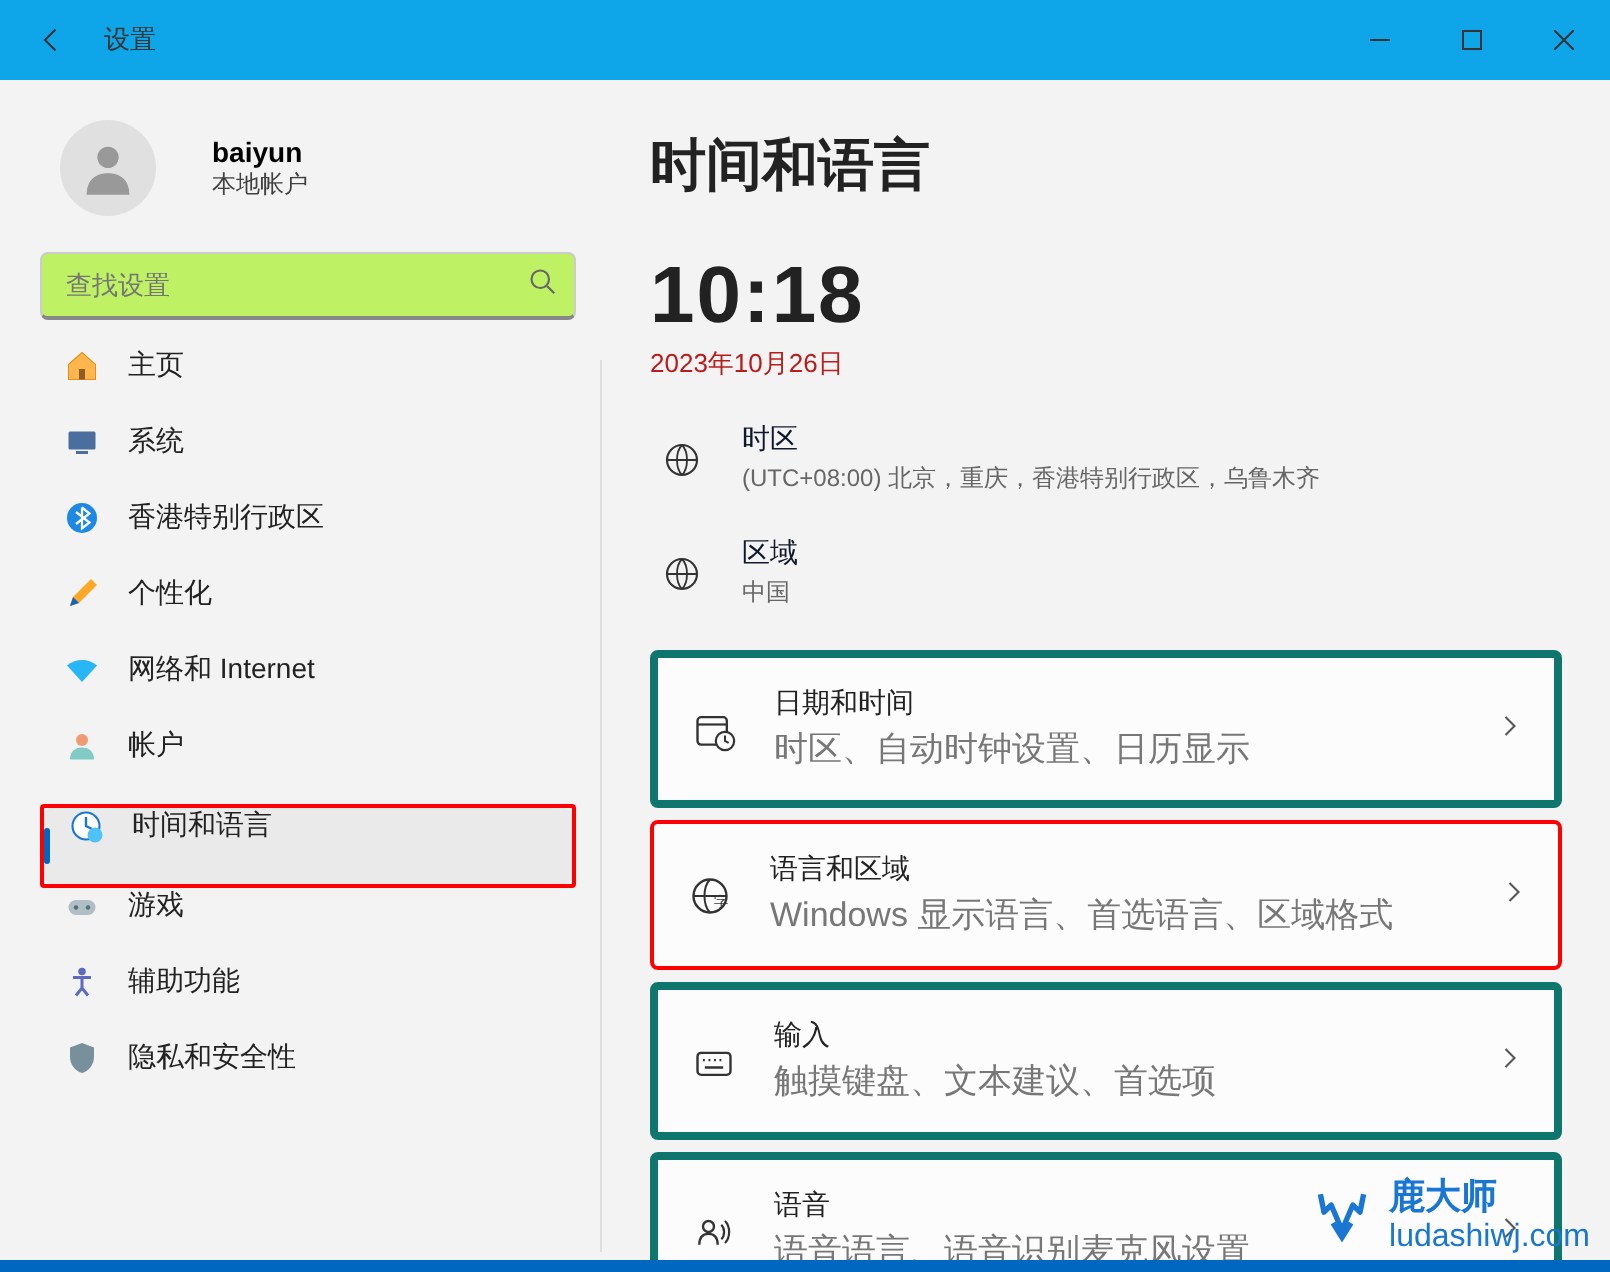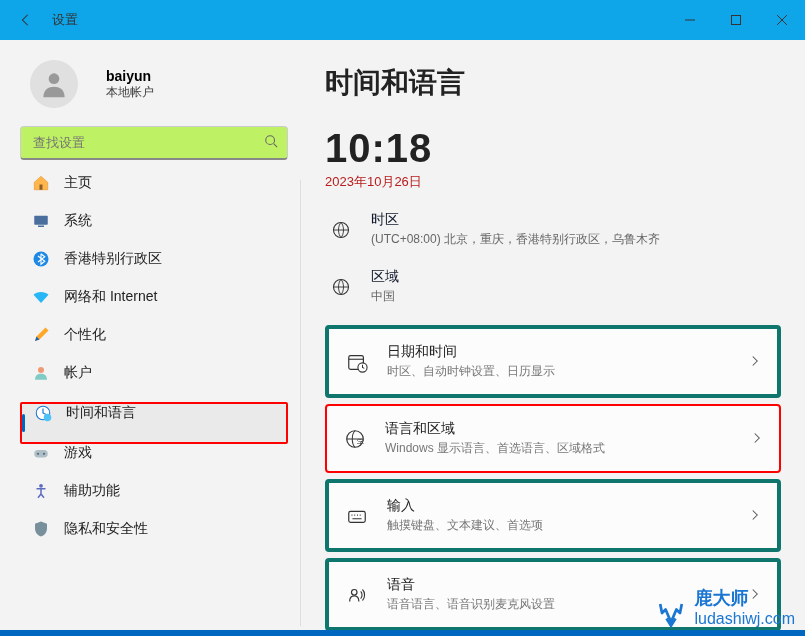--- a/index.html
+++ b/index.html
@@ -44,24 +44,24 @@
     .info-icon { width: 24px; display: flex; justify-content: center; }
     .info-title { font-size: 14px; font-weight: 400; color: #0f172a; }
     .info-sub { font-size: 12px; color: #666; margin-top: 2px; }
     
     .card-list { display: flex; flex-direction: column; gap: 6px; }
     .card { background: #fcfcfc; border: 4px solid #0f766e; border-radius: 4px; padding: 14px 16px; display: flex; align-items: center; gap: 18px; cursor: pointer; }
     .card.highlight { border: 2px solid red; }
     .card-icon { width: 24px; display: flex; justify-content: center; }
     .card-body { flex: 1; }
     .card-title { font-size: 14px; color: #222; }
-    .card-sub { font-size: 12px; color: #777; margin-top: 2px; }
+    .card-sub { font-size: 17px; color: #777; margin-top: 2px; }
     .chevron { color: #666; }
     
-    .watermark { position: absolute; right: 10px; bottom: 8px; display: flex; align-items: flex-end; gap: 6px; }
+    .watermark { position: absolute; right: 10px; bottom: 8px; display: flex; align-items: center; gap: 6px; }
     .watermark-logo { width: 36px; height: 28px; }
     .watermark-text1 { font-size: 18px; font-weight: 700; color: #1976d2; }
     .watermark-text2 { font-size: 16px; color: #1976d2; }
     
     .bottom-bar { position: absolute; bottom: 0; left: 0; right: 0; height: 6px; background: #0067c0; }
   </style>
 </head>
 <body>
 
 <div class="titlebar">
@@ -141,33 +141,33 @@
             <svg viewBox="0 0 24 24" width="18" height="18">
               <circle cx="12" cy="12" r="10" fill="#1e88e5"></circle>
               <path d="M12 5 V19 L17 15 L8 8 M12 5 L17 9 L8 16" stroke="#fff" stroke-width="1.5" fill="none"></path>
             </svg>
           </span>
         <span>香港特别行政区</span>
       </div>
       <div class="nav-item">
         <span class="nav-icon">
             <svg viewBox="0 0 24 24" width="18" height="18">
-              <path d="M2 9 C7 4 17 4 22 9 L12 20 Z" fill="#29b6f6"></path>
-            </svg>
-          </span>
-        <span>网络和 Internet</span>
-      </div>
-      <div class="nav-item">
-        <span class="nav-icon">
-            <svg viewBox="0 0 24 24" width="18" height="18">
               <path d="M4 20 L6 14 L18 2 L22 6 L10 18 Z" fill="#ffa726"></path>
               <path d="M4 20 L6 14 L10 18 Z" fill="#1565c0"></path>
             </svg>
           </span>
         <span>个性化</span>
+      </div>
+      <div class="nav-item">
+        <span class="nav-icon">
+            <svg viewBox="0 0 24 24" width="18" height="18">
+              <path d="M2 9 C7 4 17 4 22 9 L12 20 Z" fill="#29b6f6"></path>
+            </svg>
+          </span>
+        <span>网络和 Internet</span>
       </div>
       <div class="nav-item">
         <span class="nav-icon">
             <svg viewBox="0 0 24 24" width="18" height="18">
               <circle cx="12" cy="8" r="4" fill="#ef9a72"></circle>
               <path d="M4 21 C4 15 8 13 12 13 C16 13 20 15 20 21 Z" fill="#80cbc4"></path>
             </svg>
           </span>
         <span>帐户</span>
       </div>

